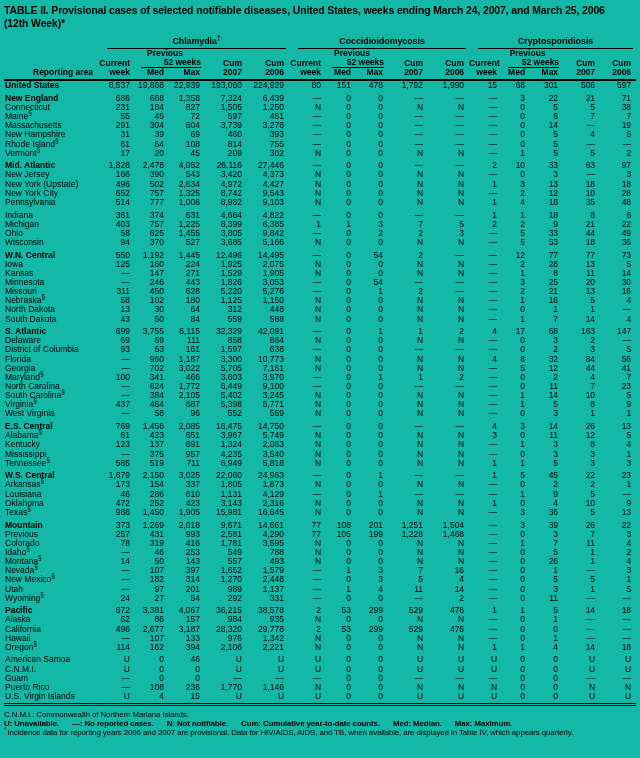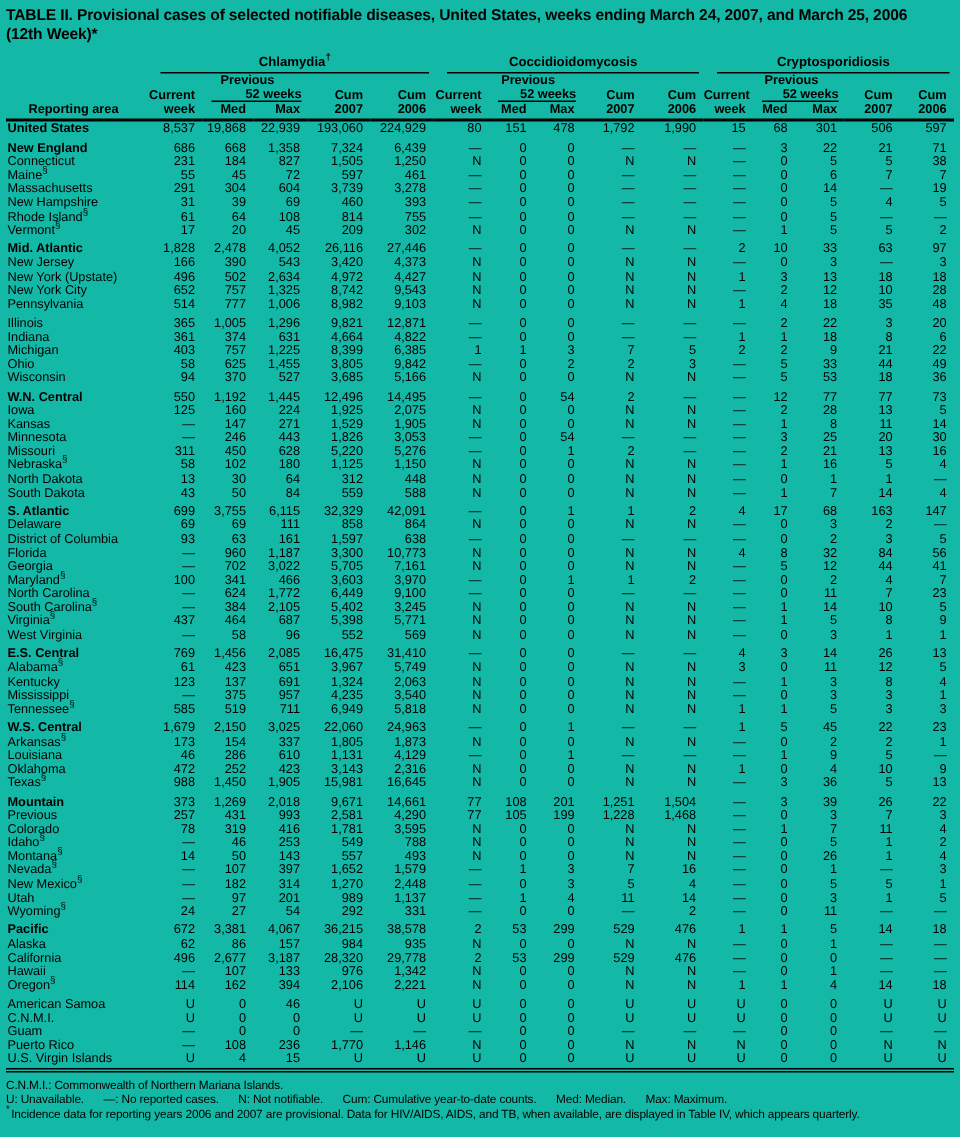--- a/index.html
+++ b/index.html
@@ -9,31 +9,31 @@
   .title { font-weight: bold; font-size: 10.4px; line-height: 12.5px; margin-bottom: 7px; letter-spacing: -0.1px; }
   table { border-collapse: collapse; table-layout: fixed; width: 632px; }
   th, td { font-size: 8.5px; line-height: 8.8px; white-space: nowrap; overflow: visible; }
   thead th { font-weight: bold; vertical-align: bottom; text-align: right; padding: 0 5px 1px 0; }
   tr.h1 th { padding: 0; }
   .gname { font-weight: bold; font-size: 8.8px; text-align: center; border-bottom: 1px solid #000; margin: 0 3px 0 9px; padding-bottom: 2px; }
   tr.h2 th.prev { text-align: center; padding: 0 10px 0 0; }
   tr.h3 th.wk { padding: 0; }
   .wline { font-weight: bold; text-align: right; border-bottom: 1px solid #000; margin: 0 4px 0 6px; padding-bottom: 1px; }
   tr.h4 th { border-bottom: 2px solid #000; padding-bottom: 2px; }
-  th.arealabel { text-align: center; padding-left: 1px; }
+  th.arealabel { text-align: right; padding-left: 1px; }
   td.area { text-align: left; padding-left: 1px; }
   td.area.bold { font-weight: bold; }
   td.num { text-align: right; padding-right: 5px; }
   tbody td { height: 9.15px; vertical-align: bottom; }
   tr.gap td { height: 3.5px; }
   sup { font-size: 6.5px; line-height: 0; vertical-align: super; }
   .botrule { width: 632px; height: 3px; border-top: 1.5px solid #000; border-bottom: 1px solid #000; margin-top: 2px; margin-bottom: 4px; }
   .fn { font-size: 7.9px; line-height: 9.3px; letter-spacing: -0.1px; }
   .fn sup { margin-right: 1px; }
-  .fn.spaced span { margin-right: 13px; }
+  .fn.spaced span { margin-right: 13px; font-weight: bold; }
 </style>
 </head>
 <body>
 
 <div class="page">
 
   <div class="title">
     <span>TABLE II. Provisional cases of selected notifiable diseases, United States, weeks ending March 24, 2007, and March 25, 2006</span><br>
     <span>(12th Week)*</span>
   </div>
@@ -363,38 +363,20 @@
           <td class="num">1</td>
           <td class="num">4</td>
           <td class="num">18</td>
           <td class="num">35</td>
           <td class="num">48</td>
         </tr>
         <tr class="gap">
           <td colspan="16"></td>
         </tr>
         <tr>
-          <td class="area">Illinois</td>
-          <td class="num">365</td>
-          <td class="num">1,005</td>
-          <td class="num">1,296</td>
-          <td class="num">9,821</td>
-          <td class="num">12,871</td>
-          <td class="num">—</td>
-          <td class="num">0</td>
-          <td class="num">0</td>
-          <td class="num">—</td>
-          <td class="num">—</td>
-          <td class="num">—</td>
-          <td class="num">2</td>
-          <td class="num">22</td>
-          <td class="num">3</td>
-          <td class="num">20</td>
-        </tr>
-        <tr>
           <td class="area">Indiana</td>
           <td class="num">361</td>
           <td class="num">374</td>
           <td class="num">631</td>
           <td class="num">4,664</td>
           <td class="num">4,822</td>
           <td class="num">—</td>
           <td class="num">0</td>
           <td class="num">0</td>
           <td class="num">—</td>
@@ -791,21 +773,21 @@
         </tr>
         <tr class="gap">
           <td colspan="16"></td>
         </tr>
         <tr>
           <td class="area bold">E.S. Central</td>
           <td class="num">769</td>
           <td class="num">1,456</td>
           <td class="num">2,085</td>
           <td class="num">16,475</td>
-          <td class="num">31,410</td>
+          <td class="num">14,750</td>
           <td class="num">—</td>
           <td class="num">0</td>
           <td class="num">0</td>
           <td class="num">—</td>
           <td class="num">—</td>
           <td class="num">4</td>
           <td class="num">3</td>
           <td class="num">14</td>
           <td class="num">26</td>
           <td class="num">13</td>

